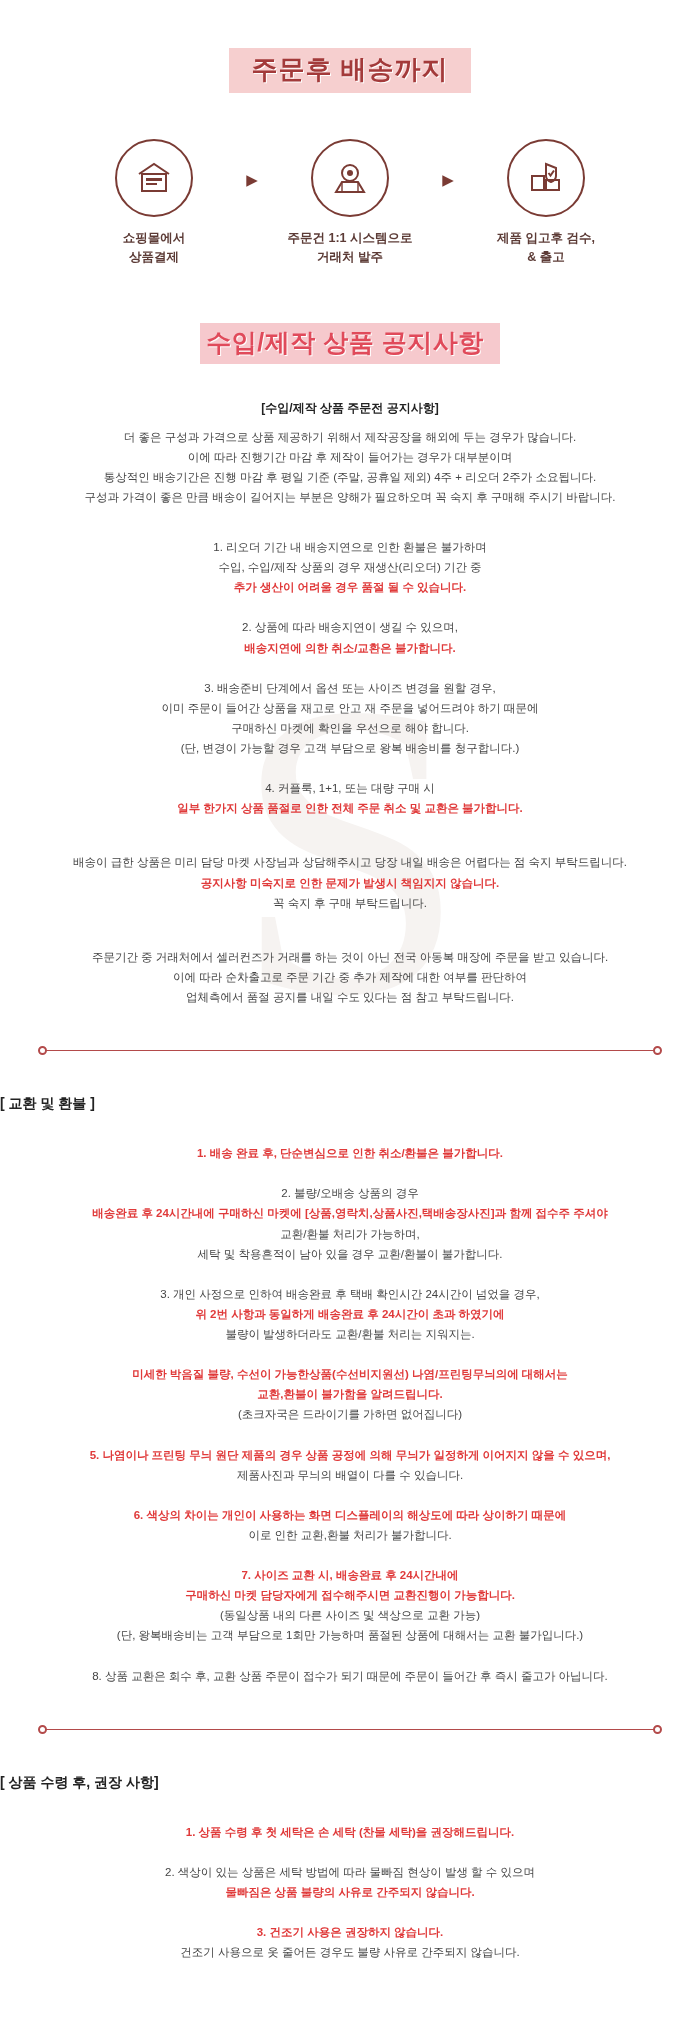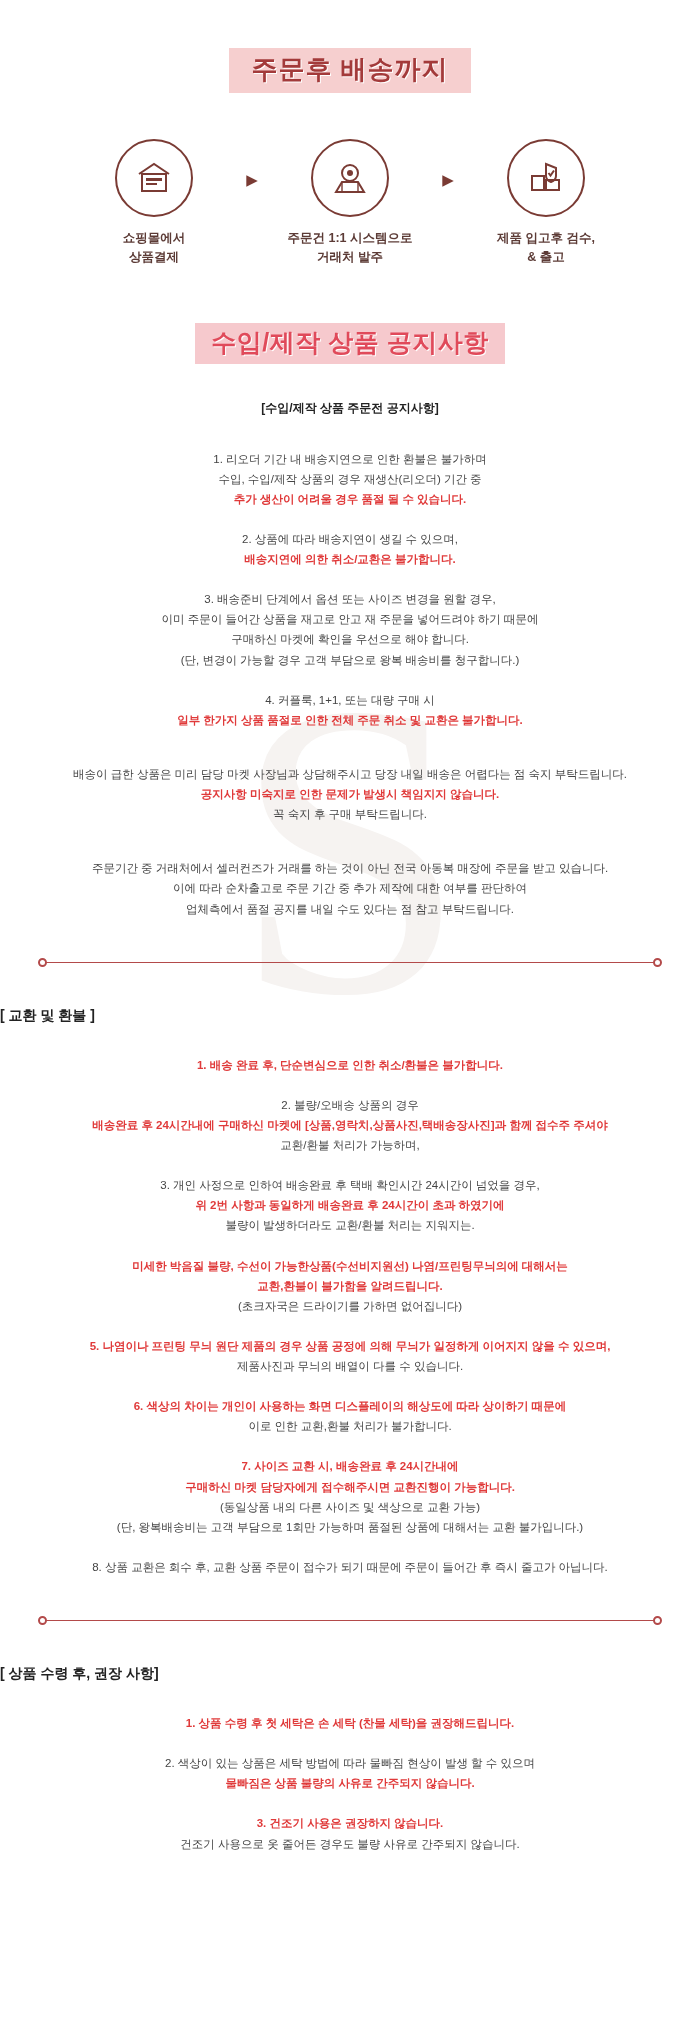--- a/index.html
+++ b/index.html
@@ -94,21 +94,21 @@
   }
 
   
   .section-title-wrap {
     text-align: center;
     margin-top: 56px;
   }
   .section-title {
     display: inline-block;
     background: #f6c9cd;
-    padding: 3px 16px 5px 16px;
+    padding: 3px 16px 5px 6px;
     font-size: 25px;
     font-weight: bold;
     color: #e04a5a;
     text-shadow: 1px 1px 0 #ffffff;
     letter-spacing: 0.5px;
   }
 
   
   .block {
     text-align: center;
@@ -228,20 +228,24 @@
       </div>
 
     </div>
 
     <div class="section-title-wrap">
       <span class="section-title">수입/제작 상품 공지사항</span>
     </div>
 
     <div class="block gap-lg">
       <p class="head">[수입/제작 상품 주문전 공지사항]</p>
+      <p>더 좋은 구성과 가격으로 상품 제공하기 위해서 제작공장을 해외에 두는 경우가 많습니다.
+이에 따라 진행기간 마감 후 제작이 들어가는 경우가 대부분이며
+통상적인 배송기간은 진행 마감 후 평일 기준 (주말, 공휴일 제외) 4주 + 리오더 2주가 소요됩니다.
+구성과 가격이 좋은 만큼 배송이 길어지는 부분은 양해가 필요하오며 꼭 숙지 후 구매해 주시기 바랍니다.</p>
     </div>
 
     <div class="block">
       <div class="item">
         <p>1. 리오더 기간 내 배송지연으로 인한 환불은 불가하며</p>
         <p>수입, 수입/제작 상품의 경우 재생산(리오더) 기간 중</p>
         <p class="red">추가 생산이 어려울 경우 품절 될 수 있습니다.</p>
       </div>
       <div class="item">
         <p>2. 상품에 따라 배송지연이 생길 수 있으며,</p>
@@ -282,20 +286,21 @@
     <div class="block">
 
       <div class="item">
         <p class="red">1. 배송 완료 후, 단순변심으로 인한 취소/환불은 불가합니다.</p>
       </div>
 
       <div class="item">
         <p>2. 불량/오배송 상품의 경우</p>
         <p class="red">배송완료 후 24시간내에 구매하신 마켓에 [상품,영락치,상품사진,택배송장사진]과 함께 접수주 주셔야</p>
         <p>교환/환불 처리가 가능하며,</p>
+        <p>세탁 및 착용흔적이 남아 있을 경우 교환/환불이 불가합니다.</p>
       </div>
 
       <div class="item">
         <p>3. 개인 사정으로 인하여 배송완료 후 택배 확인시간 24시간이 넘었을 경우,</p>
         <p class="red">위 2번 사항과 동일하게 배송완료 후 24시간이 초과 하였기에</p>
         <p>불량이 발생하더라도 교환/환불 처리는 지워지는.</p>
       </div>
 
       <div class="item">
         <p class="red">미세한 박음질 불량, 수선이 가능한상품(수선비지원선) 나염/프린팅무늬의에 대해서는</p>

